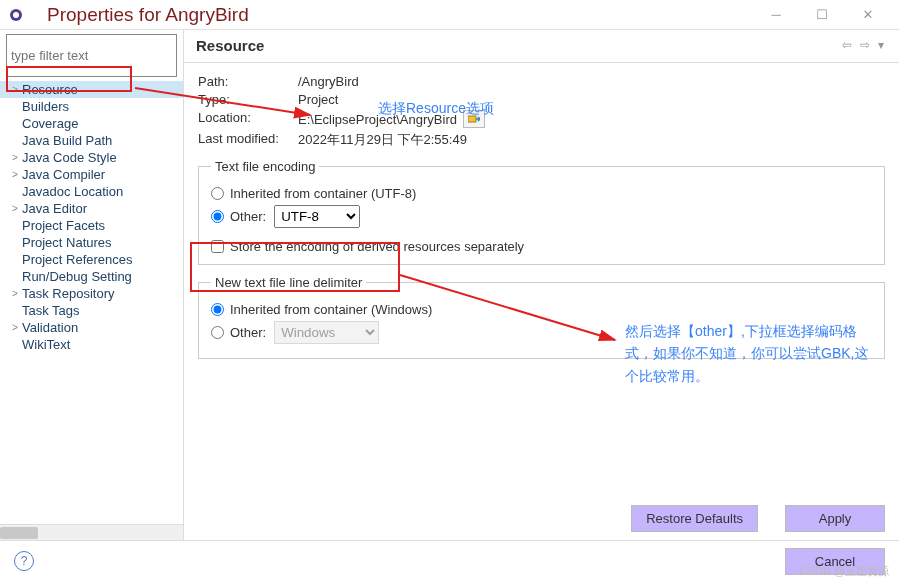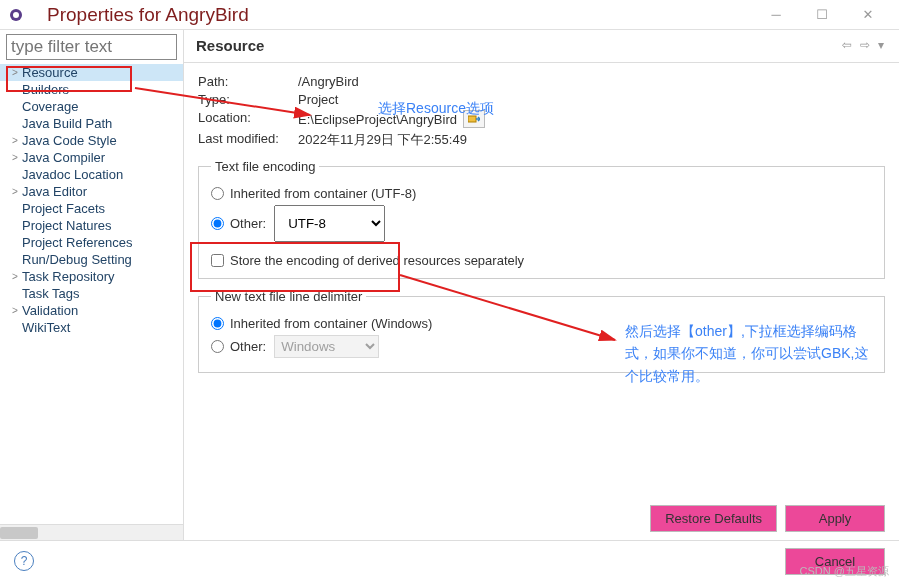--- a/index.html
+++ b/index.html
@@ -5,21 +5,21 @@
 * { box-sizing: border-box; margin: 0; padding: 0; }
 body { font-family: "Segoe UI", Tahoma, sans-serif; font-size: 13px; color: #333; background: #fff; width: 899px; height: 581px; overflow: hidden; position: relative; }
 .titlebar { height: 30px; display: flex; align-items: center; padding: 0 8px; border-bottom: 1px solid #e0e0e0; background: #fff; }
 .titlebar .icon { width: 16px; height: 16px; margin-right: 6px; display: inline-flex; align-items: center; justify-content: center; }
 .titlebar .title { flex: 1; color: #7f1d1d; font-size: 19px; margin-left: 17px; }
 .winbtns { display: flex; }
 .winbtn { width: 46px; height: 30px; display: flex; align-items: center; justify-content: center; color: #999; cursor: pointer; }
 .main { display: flex; height: 510px; }
 .sidebar { width: 184px; border-right: 1px solid #ddd; display: flex; flex-direction: column; }
 .filter { margin: 4px 6px 2px 6px; }
-.filter input { width: 100%; padding: 2px 4px; border: 1px solid #888; font-size: 17px; color: #999; }
+.filter input { width: 100%; padding: 13px 4px; border: 1px solid #888; font-size: 13px; color: #999; }
 .tree { flex: 1; overflow: auto; padding: 2px 0; }
 .tree-item { display: flex; align-items: center; padding: 1px 4px 1px 8px; cursor: pointer; white-space: nowrap; }
 .tree-item.selected { background: #cde6f7; }
 .expander { width: 14px; color: #888; font-size: 10px; display: inline-block; text-align: center; }
 .tree-item .label { color: #246; }
 .tree-item.selected .label { color: #246; }
 .hscroll { height: 16px; background: #f0f0f0; border-top: 1px solid #ddd; position: relative; }
 .hscroll .thumb { position: absolute; left: 0; top: 2px; height: 12px; width: 38px; background: #c8c8c8; border-radius: 2px; }
 .content { flex: 1; display: flex; flex-direction: column; position: relative; }
 .page-header { display: flex; align-items: center; padding: 6px 12px 8px 12px; border-bottom: 1px solid #ddd; }
@@ -29,26 +29,26 @@
 .body { padding: 8px 14px; flex: 1; overflow: auto; position: relative; }
 .kv { display: flex; margin: 3px 0; }
 .kv .k { width: 100px; }
 .kv .v { flex: 1; }
 .locbtn { display: inline-flex; width: 22px; height: 18px; border: 1px solid #bbb; background: #f5f5f5; margin-left: 6px; align-items: center; justify-content: center; cursor: pointer; font-size: 10px; }
 fieldset { border: 1px solid #ccc; margin: 10px 0; padding: 8px 12px 10px 12px; }
 legend { padding: 0 4px; }
 .radio-row { display: flex; align-items: center; margin: 4px 0; }
 .radio-row input[type=radio] { margin-right: 6px; }
 .radio-row .rlabel { margin-right: 8px; }
-select.enc { width: 111px; padding: 9px; }
+select.enc { width: 86px; padding: 2px; }
 .check-row { display: flex; align-items: center; margin-top: 11px; }
 .check-row input { margin-right: 6px; }
 select.delim { width: 105px; padding: 2px; background: #eee; color: #777; }
 .btnrow { display: flex; justify-content: flex-end; gap: 8px; padding: 8px 14px; }
-.btn { min-width: 100px; padding: 5px 14px; background: #ec4899; border: 1px solid #bbb; cursor: pointer; text-align: center; }
+.btn { min-width: 100px; padding: 5px 14px; background: #c4b5fd; border: 1px solid #bbb; cursor: pointer; text-align: center; margin-left: 19px; }
 .btn.primary { border: 2px solid #3a7ac8; }
 .footer { height: 41px; border-top: 1px solid #ddd; display: flex; align-items: center; padding: 0 14px; }
 .help { width: 20px; height: 20px; border: 1.5px solid #4a7fbf; border-radius: 50%; color: #4a7fbf; display: flex; align-items: center; justify-content: center; font-size: 12px; cursor: pointer; }
 .footer .spacer { flex: 1; }
 .watermark { position: absolute; right: 10px; bottom: 2px; font-size: 11px; color: #bbb; }
 
 .anno { position: absolute; pointer-events: none; color: #3b82f6; font-size: 14px; }
 .redbox { position: absolute; border: 2px solid #e02020; pointer-events: none; }
 .arrow-svg { position: absolute; pointer-events: none; }
 </style>

